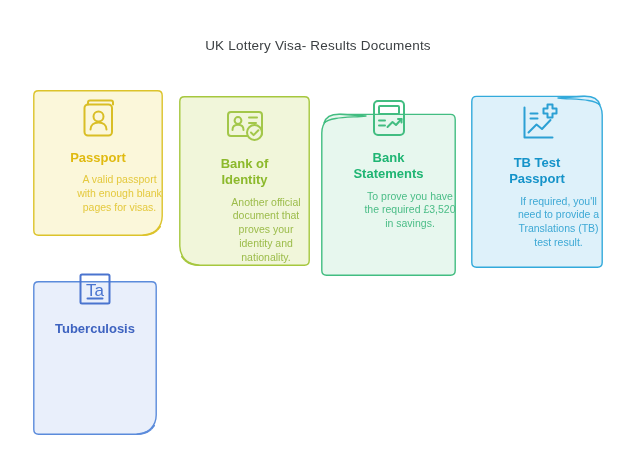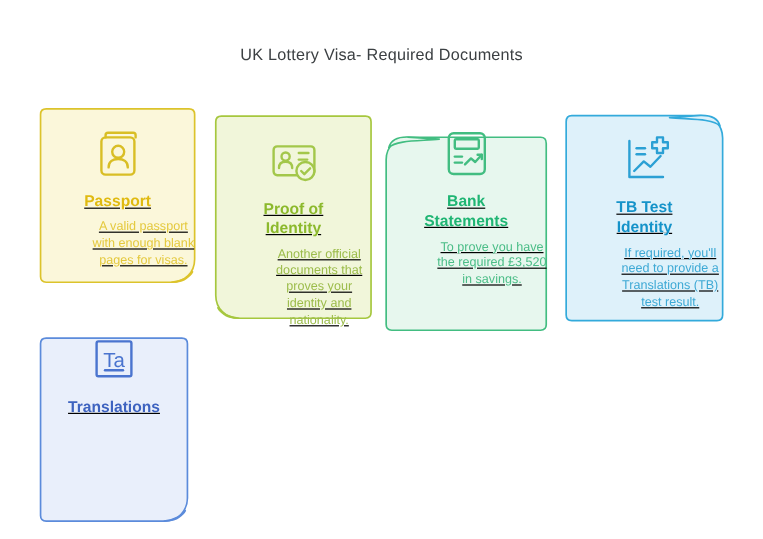--- a/index.html
+++ b/index.html
@@ -3,38 +3,38 @@
 <meta charset="utf-8">
 <style>
   html,body{margin:0;padding:0;background:#fff;}
   .stage{position:relative;width:636px;height:449px;background:#ffffff;overflow:hidden;
          font-family:"Liberation Sans",sans-serif;}
   .page-title{position:absolute;top:38px;left:0;right:0;text-align:center;
               font-size:13.5px;color:#3c4043;letter-spacing:.2px;}
   .card{position:absolute;}
   .note{position:absolute;inset:0;width:100%;height:100%;overflow:visible;}
   .note path{stroke:var(--c-border);stroke-width:1.4;fill:var(--c-bg);stroke-linejoin:round;}
-  .card-content{position:relative;height:100%;box-sizing:border-box;padding-top:14px;
-                display:flex;flex-direction:column;align-items:center;text-decoration:underline;}
+  .card-content{position:relative;height:100%;box-sizing:border-box;padding-top:4px;
+                display:flex;flex-direction:column;align-items:center;}
   .card-icon{width:48px;height:48px;color:var(--c-icon);flex:0 0 auto;}
   .card-icon svg{width:100%;height:100%;display:block;}
   .card-title{margin-top:8px;font-weight:bold;font-size:13px;line-height:1.25;
               color:var(--c-title);text-align:center;max-width:92px;}
   .card-desc{margin-top:7px;font-size:10.5px;line-height:1.32;color:var(--c-text);
              text-align:center;max-width:108px;margin-left:43px;}
   .card[data-index="1"] .card-desc{max-width:100px;}
   .ticon{stroke:currentColor;fill:none;stroke-width:2;stroke-linecap:round;stroke-linejoin:round;}
   .ticon text{stroke:none;fill:currentColor;font-family:"Liberation Sans",sans-serif;}
 </style>
 </head>
 <body>
 
 <div class="stage">
 
-  <div class="page-title">UK Lottery Visa- Required Documents</div>
+  <div class="page-title">UK Lottery Visa- Results Documents</div>
 
   <div class="card" data-index="0" style="left: 33px; top: 90px; width: 130px; height: 146px; --c-border: #dcc32b; --c-bg: #fbf7da; --c-title: #e0ba10; --c-text: #e4c93e; --c-icon: #d9be25;">
     <svg class="note" aria-hidden="true" viewBox="0 0 130 146">
       <path class="note-body" d="M 5.5 0.8 H 124.5 Q 129.2 0.8 129.2 5.5 V 126 C 129.2 137 121 145.2 110 145.2 H 5.5 Q 0.8 145.2 0.8 140.5 V 5.5 Q 0.8 0.8 5.5 0.8 Z"></path>
         <path class="note-flap" d="M 110 145.2 C 119 144.8 123 143 127.4 136.5 C 125 141.4 118 144 110 145.2 Z"></path>
     </svg>
     <div class="card-content">
       <div class="card-icon">
         <svg class="ticon" viewBox="0 0 48 48">
           <rect x="10.5" y="10.5" width="27.5" height="31" rx="3.5"></rect>
@@ -58,22 +58,22 @@
         <svg class="ticon" viewBox="0 0 48 48">
           <rect x="7" y="12" width="34" height="24" rx="3"></rect>
           <circle cx="17" cy="20.5" r="3.4"></circle>
           <path d="M11.5 30c0-3.6 2.4-5.2 5.5-5.2s5.5 1.6 5.5 5.2"></path>
           <path d="M28 17.5h8"></path>
             <path d="M28 23h7"></path>
           <circle cx="33.5" cy="32.5" r="7.5" fill="var(--c-bg)"></circle>
           <path d="M30 32.5l2.6 2.6 4.8-4.8"></path>
         </svg>
       </div>
-      <div class="card-title">Proof of Identity</div>
-      <div class="card-desc">Another official documents that proves your identity and nationality.</div>
+      <div class="card-title">Bank of Identity</div>
+      <div class="card-desc">Another official document that proves your identity and nationality.</div>
     </div>
   </div>
 
   <div class="card" data-index="2" style="left: 321px; top: 90px; width: 135px; height: 209px; --c-border: #42bd81; --c-bg: #e7f7ee; --c-title: #1fb573; --c-text: #4bbd87; --c-icon: #42bd81;">
     <svg class="note" aria-hidden="true" viewBox="0 0 135 163">
       <path class="note-body" d="M 20 1.4 H 129.5 Q 134.2 1.4 134.2 6.5 V 157.5 Q 134.2 162.2 129.5 162.2 H 5.5 Q 0.8 162.2 0.8 157.5 V 20 C 0.8 9 9 1.4 20 1.4 Z"></path>
         <path class="note-flap" d="M 3 10 C 4.5 4.5 10 1 19 1.2 L 45 3 C 30 4.6 9 3.6 3 10 Z"></path>
     </svg>
     <div class="card-content">
       <div class="card-icon">
@@ -99,35 +99,35 @@
     <div class="card-content">
       <div class="card-icon">
         <svg class="ticon" viewBox="0 0 48 48">
           <path d="M11.5 8.5v30h28"></path>
           <path d="M17.5 14.5h7"></path>
             <path d="M17.5 19.5h7"></path>
           <path d="M15.5 33.5l8-8 5.5 4.5 8.5-9"></path>
           <path d="M34.5 5.5h5v4h4v5h-4v4h-5v-4h-4v-5h4z"></path>
         </svg>
       </div>
-      <div class="card-title">TB Test Identity</div>
+      <div class="card-title">TB Test Passport</div>
       <div class="card-desc">If required, you'll need to provide a Translations (TB) test result.</div>
     </div>
   </div>
 
   <div class="card" data-index="4" style="left: 33px; top: 261px; width: 124px; height: 194px; --c-border: #5b8bdb; --c-bg: #e9effb; --c-title: #3e63c0; --c-text: #5277cd; --c-icon: #4a74cf;">
     <svg class="note" aria-hidden="true" viewBox="0 0 124 154">
       <path class="note-body" d="M 5.5 0.8 H 118.5 Q 123.2 0.8 123.2 5.5 V 134 C 123.2 145 115 153.2 104 153.2 H 5.5 Q 0.8 153.2 0.8 148.5 V 5.5 Q 0.8 0.8 5.5 0.8 Z"></path>
         <path class="note-flap" d="M 104 153.2 C 113 152.8 117 151 121.4 144.5 C 119 149.4 112 152 104 153.2 Z"></path>
     </svg>
     <div class="card-content">
       <div class="card-icon">
         <svg class="ticon" viewBox="0 0 48 48">
           <rect x="9.5" y="9.5" width="29" height="29" rx="1.5"></rect>
           <text x="15" y="30.5" font-size="17">Ta</text>
           <path d="M16.5 33.5h15"></path>
         </svg>
       </div>
-      <div class="card-title">Translations</div>
+      <div class="card-title">Tuberculosis</div>
     </div>
   </div>
 
 </div>
 
 </body></html>

